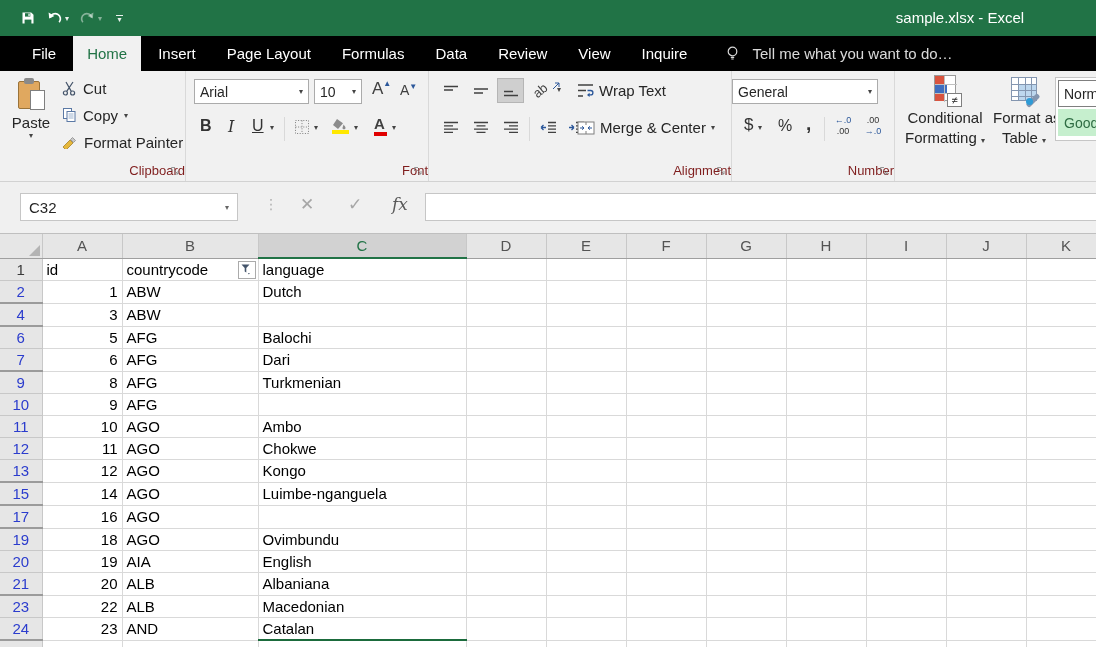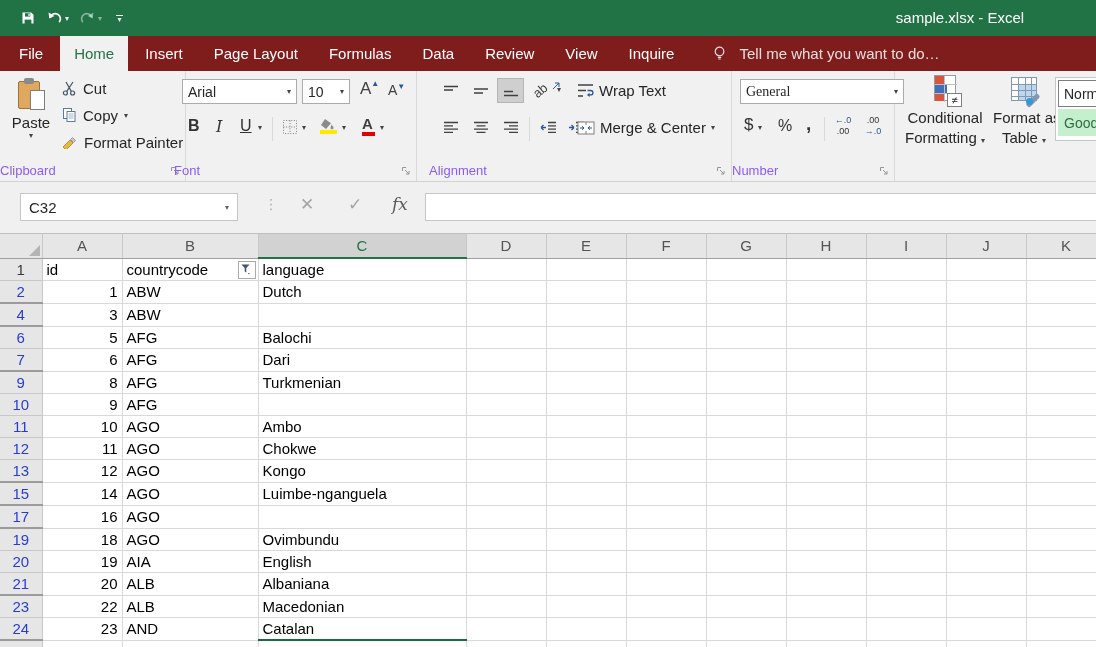--- a/index.html
+++ b/index.html
@@ -13,48 +13,48 @@
   .qat-btn { display:flex; align-items:center; gap:2px; cursor:default; }
   .qat svg { display:block; }
   .caret-w { font-size:8px; color:rgba(255,255,255,.9); }
   .caret-dim { font-size:8px; color:rgba(255,255,255,.45); }
   .qat-custom { display:flex; flex-direction:column; align-items:center; line-height:4px; margin-left:4px; }
   .qat-custom .bar { width:7px; border-top:1px solid rgba(255,255,255,.9); margin-bottom:2px; }
   .win-title { position:absolute; left:820px; top:0; width:280px; height:36px; line-height:36px;
                text-align:center; color:#fff; font-size:15px; }
 
   
-  .tabrow { position:absolute; left:0; top:36px; width:100%; height:35px; background:#7f1d1d; display:flex; align-items:stretch; padding-left:5px; }
+  .tabrow { position:absolute; left:0; top:36px; width:100%; height:35px; background:#000000; display:flex; align-items:stretch; padding-left:18px; }
   .tab { color:#fff; font-size:15px; line-height:35px; padding:0 14px; margin-right:3px; white-space:nowrap; cursor:default; }
   .tab.active { background:#f1f1f1; color:#217346; }
   .tellme { display:flex; align-items:center; gap:13px; color:rgba(255,255,255,.85); font-size:15px; padding:0 10px; margin-left:12px; white-space:nowrap; }
 
   
   .ribbon { position:absolute; left:0; top:71px; width:100%; height:111px; background:#f1f1f1; border-bottom:1px solid #d2d2d2; }
   .grp { position:absolute; top:0; height:110px; border-right:1px solid #d9d9d9; }
-  .grp-label { position:absolute; bottom:3px; left:0; right:0; text-align:left; font-size:13px; color:#8b5cf6; }
+  .grp-label { position:absolute; bottom:3px; left:0; right:0; text-align:right; font-size:13px; color:#7f1d1d; }
   .dlg { position:absolute; right:5px; bottom:5px; width:10px; height:10px; opacity:.8; }
   .btn-lbl { font-size:15px; color:#262626; white-space:nowrap; }
   .caret { font-size:8px; color:#444; }
   .combo { position:absolute; background:#fff; border:1px solid #ababab; height:25px; display:flex; align-items:center; padding:0 5px; font-size:14px; color:#262626; }
   .combo .caret { margin-left:auto; padding-left:6px; }
   .vsep { position:absolute; width:1px; background:#d9d9d9; top:46px; height:24px; }
 
   
   #grp-clipboard { left:0; width:186px; }
   .paste-btn { position:absolute; left:8px; top:5px; width:46px; height:96px; text-align:center; }
   .paste-ico { margin:2px auto 4px; position:relative; width:28px; height:32px; }
   .clipb { position:absolute; left:1px; top:3px; width:22px; height:28px; background:#e0a85f; border:1px solid #9a7339; border-radius:2px; }
   .clipb-top { position:absolute; left:7px; top:0; width:10px; height:6px; background:#8a8a8a; border-radius:2px; }
   .clip-page { position:absolute; right:0; bottom:0; width:15px; height:20px; background:#fff; border:1px solid #7f7f7f; }
   .small-row { position:absolute; left:62px; display:flex; align-items:center; gap:6px; height:22px; }
   .small-row svg { flex:none; }
 
   
-  #grp-font { left:174px; width:243px; }
+  #grp-font { left:186px; width:243px; }
   .bi-btn { position:absolute; top:46px; font-size:16px; color:#333; }
   .colorbar { position:absolute; left:0; right:0; bottom:-5px; height:4px; }
 
   
   #grp-align { left:429px; width:303px; }
   .al-btn { position:absolute; width:27px; height:25px; display:flex; align-items:center; justify-content:center; }
   .al-btn.sel { background:#cfcfcf; border:1px solid #b5b5b5; }
   .lblrow { position:absolute; display:flex; align-items:center; gap:5px; height:25px; }
 
   
@@ -322,21 +322,21 @@
         <span class="btn-lbl">Merge &amp; Center</span>
         <span class="caret">▾</span>
       </div>
       <div class="grp-label">Alignment</div>
       <svg class="dlg" viewBox="0 0 10 10">
           <path d="M1.5 1.5h3.5M1.5 1.5v3.5M4 4l4 4M8 5v3H5" fill="none" stroke="#7f7f7f"></path>
         </svg>
     </div>
 
     <div class="grp" id="grp-number">
-      <div class="combo" style="left:8px; top:8px; width:164px;font-family:Liberation Serif, serif;">
+      <div class="combo" style="left:0; top:8px; width:146px;">
         <span>General</span>
         <span class="caret">▾</span>
       </div>
       <span style="position:absolute; left:12px; top:44px; font-size:17px; color:#333;">$</span>
       <span class="caret" style="position:absolute; left:26px; top:52px;">▾</span>
       <span style="position:absolute; left:46px; top:46px; font-size:16px; color:#333;">%</span>
       <span style="position:absolute; left:74px; top:42px; font-size:19px; font-weight:bold; color:#333;">,</span>
       <div class="vsep" style="left:92px;"></div>
       <div class="dec-btn" style="left:98px;">
         <div><span class="blue">←.0</span></div>

